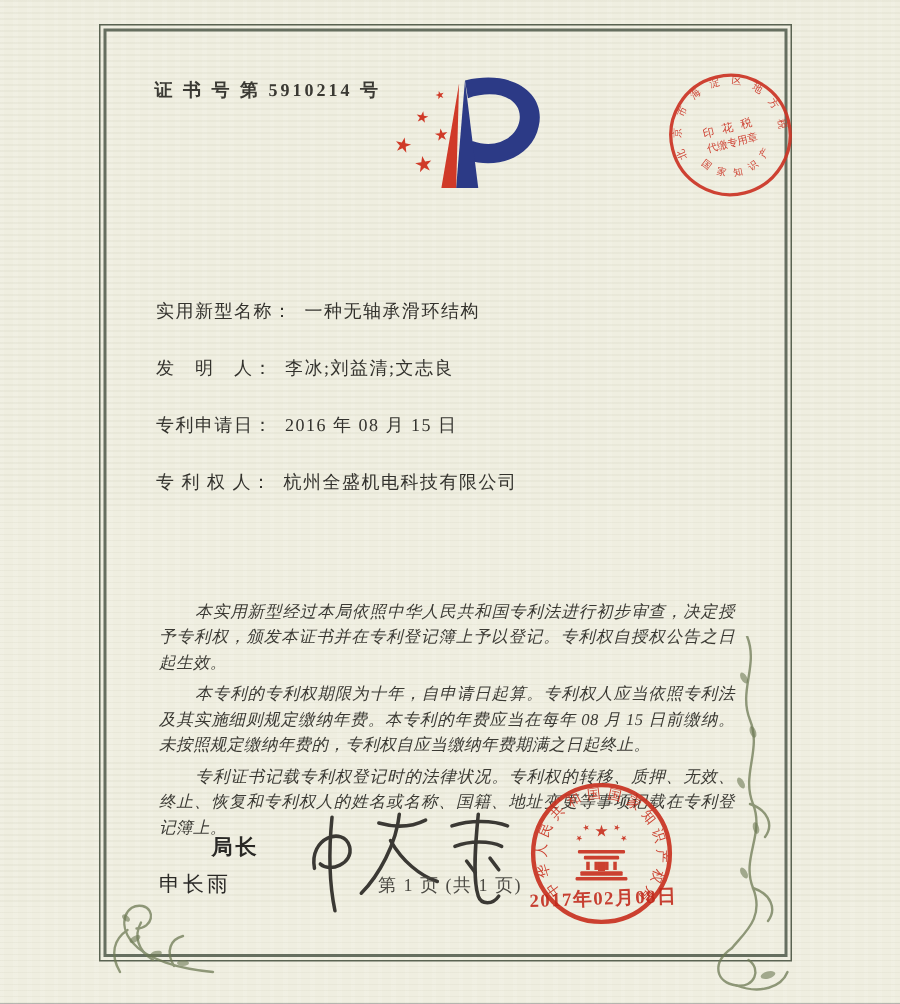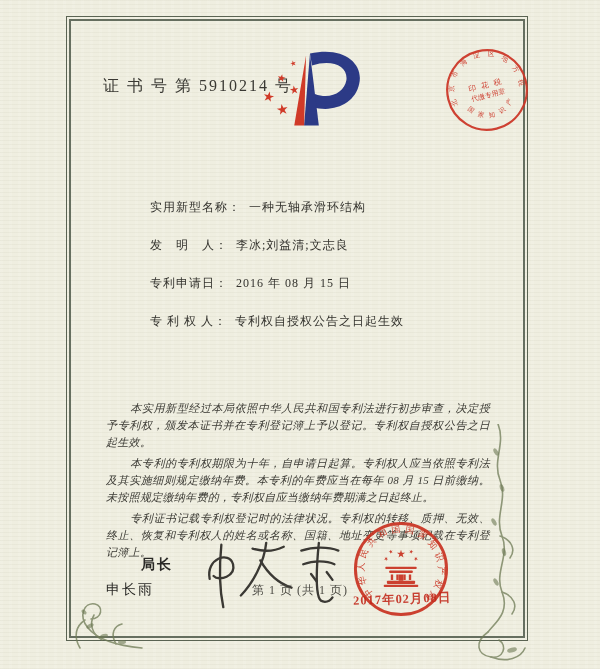--- a/index.html
+++ b/index.html
@@ -6,25 +6,25 @@
   .page{
     position:relative;width:600px;height:669px;overflow:hidden;
     background-color:#efeee0;
     background-image:repeating-linear-gradient(0deg, rgba(203,203,182,.18) 0 1px, rgba(0,0,0,0) 1px 4px),
                      repeating-linear-gradient(90deg, rgba(255,255,255,.10) 0 3px, rgba(0,0,0,0) 3px 9px);
     font-family:"Liberation Serif","DejaVu Serif",serif;
     color:#2e2d2b;
   }
   .frame{position:absolute;left:66px;top:16px;right:72px;bottom:28px;border:1px solid #5a6352;}
   .frame-inner{position:absolute;left:2px;top:2px;right:2px;bottom:2px;border:2px solid #4e5849;opacity:.85;}
-  .cert-no{position:absolute;left:103px;top:76px;font-size:16px;letter-spacing:2px;color:#3a3933;}
+  .cert-no{position:absolute;left:103px;top:52px;font-size:12px;letter-spacing:2px;color:#3a3933;font-weight:bold;}
   .logo{position:absolute;left:250px;top:50px;width:118px;height:80px;}
   .tax-stamp{position:absolute;left:443px;top:46px;width:88px;height:88px;transform:rotate(-14deg);opacity:.93;}
   .title{position:absolute;left:0;top:139px;width:100%;text-align:center;font-size:30px;font-weight:600;letter-spacing:7px;color:#1f1e1c;}
-  .fields{position:absolute;left:104px;top:199px;width:400px;display:flex;flex-direction:column;gap:21px;font-size:12px;letter-spacing:1px;color:#33322d;margin-left:46px;}
+  .fields{position:absolute;left:104px;top:199px;width:400px;display:flex;flex-direction:column;gap:21px;font-size:12px;letter-spacing:1px;color:#33322d;}
   .field{white-space:nowrap;}
   .f-label{display:inline-block;}
   .f-value{display:inline-block;margin-left:4px;}
   .paragraphs{position:absolute;left:102px;top:396px;width:392px;font-size:11px;line-height:17px;text-align:justify;color:#3b3a34;font-style:italic;letter-spacing:.3px;}
   .paragraphs p{margin:4px;text-indent:2.2em;}
   .signer-title{position:absolute;left:106px;top:556px;font-size:14px;font-weight:700;font-family:"Liberation Sans","DejaVu Sans",sans-serif;color:#2a2926;letter-spacing:2px;margin-left:35px;}
   .signer-name{position:absolute;left:106px;top:581px;font-size:14px;font-weight:400;font-family:"Liberation Sans","DejaVu Sans",sans-serif;color:#2a2926;letter-spacing:2px;}
   .signature{position:absolute;left:196px;top:534px;width:156px;height:82px;}
   .office-seal{position:absolute;left:352px;top:520px;width:98px;height:98px;opacity:.92;}
   .seal-date{position:absolute;left:353px;top:591px;font-size:12.5px;font-weight:600;color:#c2281a;letter-spacing:1px;transform:rotate(-2deg);opacity:.88;font-family:"Liberation Serif",serif;}
@@ -117,21 +117,21 @@
     <div class="field">
       <span class="f-label">发　明　人：</span>
       <span class="f-value">李冰;刘益清;文志良</span>
     </div>
     <div class="field">
       <span class="f-label">专利申请日：</span>
       <span class="f-value">2016 年 08 月 15 日</span>
     </div>
     <div class="field">
       <span class="f-label">专 利 权 人：</span>
-      <span class="f-value">专利权自授权公告之日起生效</span>
+      <span class="f-value">杭州全盛机电科技有限公司</span>
     </div>
   </div>
 
   <div class="paragraphs">
     <p>本实用新型经过本局依照中华人民共和国专利法进行初步审查，决定授予专利权，颁发本证书并在专利登记簿上予以登记。专利权自授权公告之日起生效。</p>
     <p>本专利的专利权期限为十年，自申请日起算。专利权人应当依照专利法及其实施细则规定缴纳年费。本专利的年费应当在每年 08 月 15 日前缴纳。未按照规定缴纳年费的，专利权自应当缴纳年费期满之日起终止。</p>
     <p>专利证书记载专利权登记时的法律状况。专利权的转移、质押、无效、终止、恢复和专利权人的姓名或名称、国籍、地址变更等事项记载在专利登记簿上。</p>
   </div>
 
   <div class="signer-title">局长</div>

